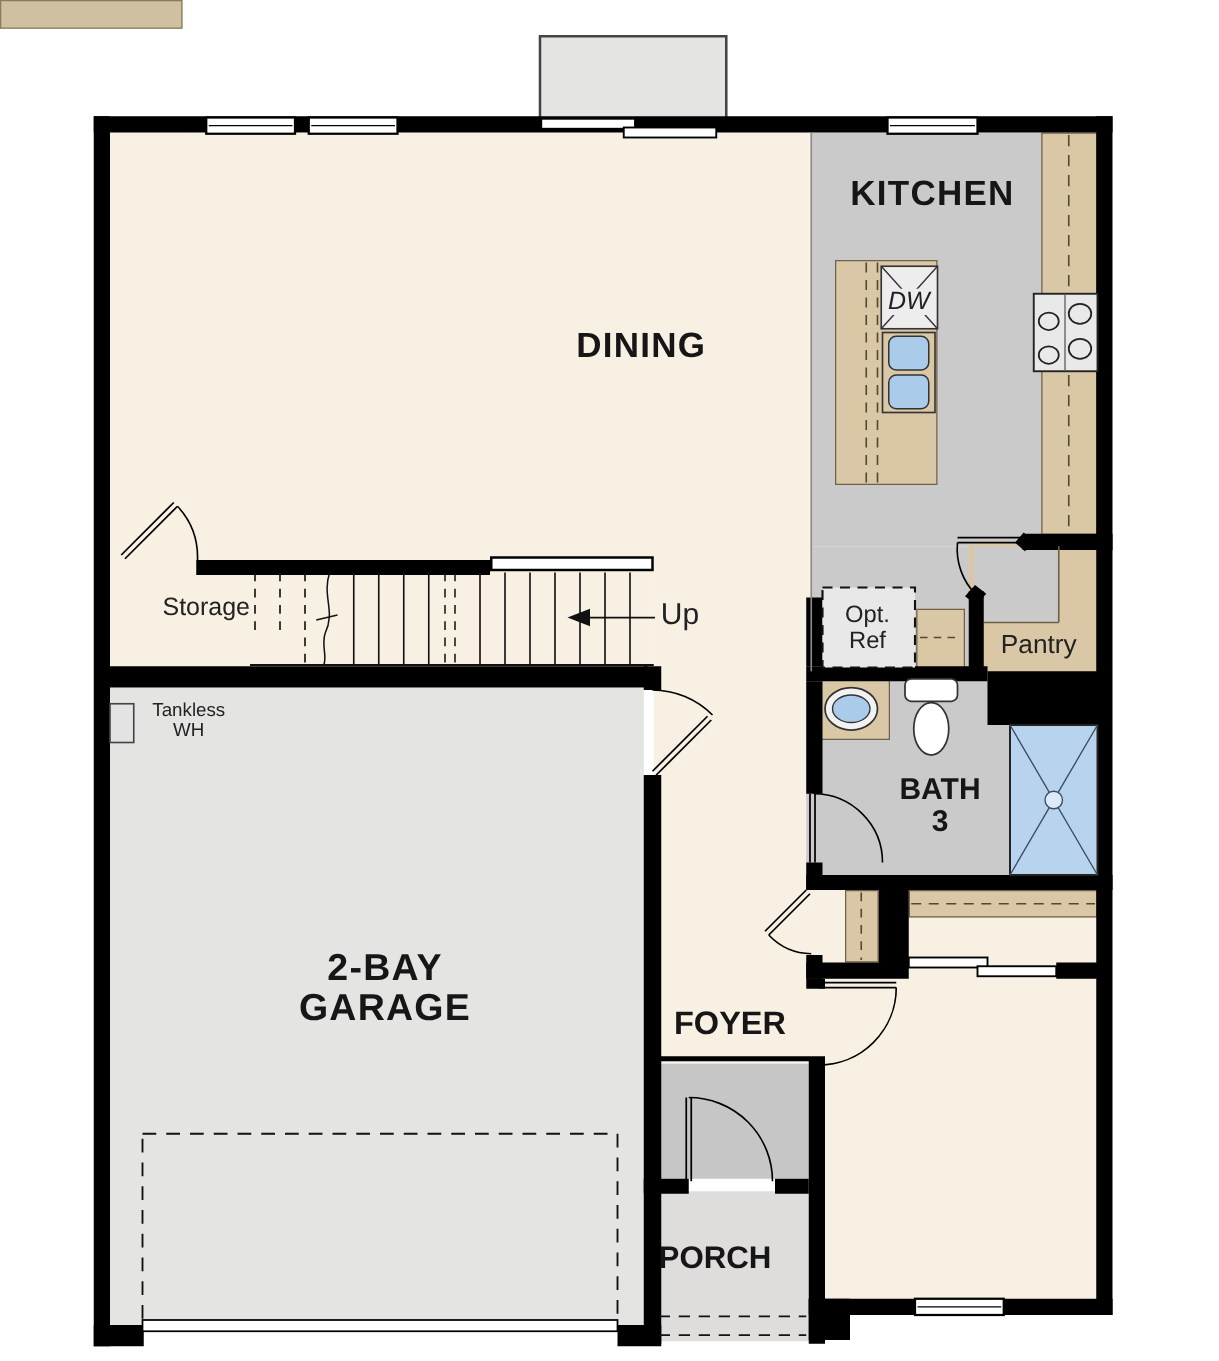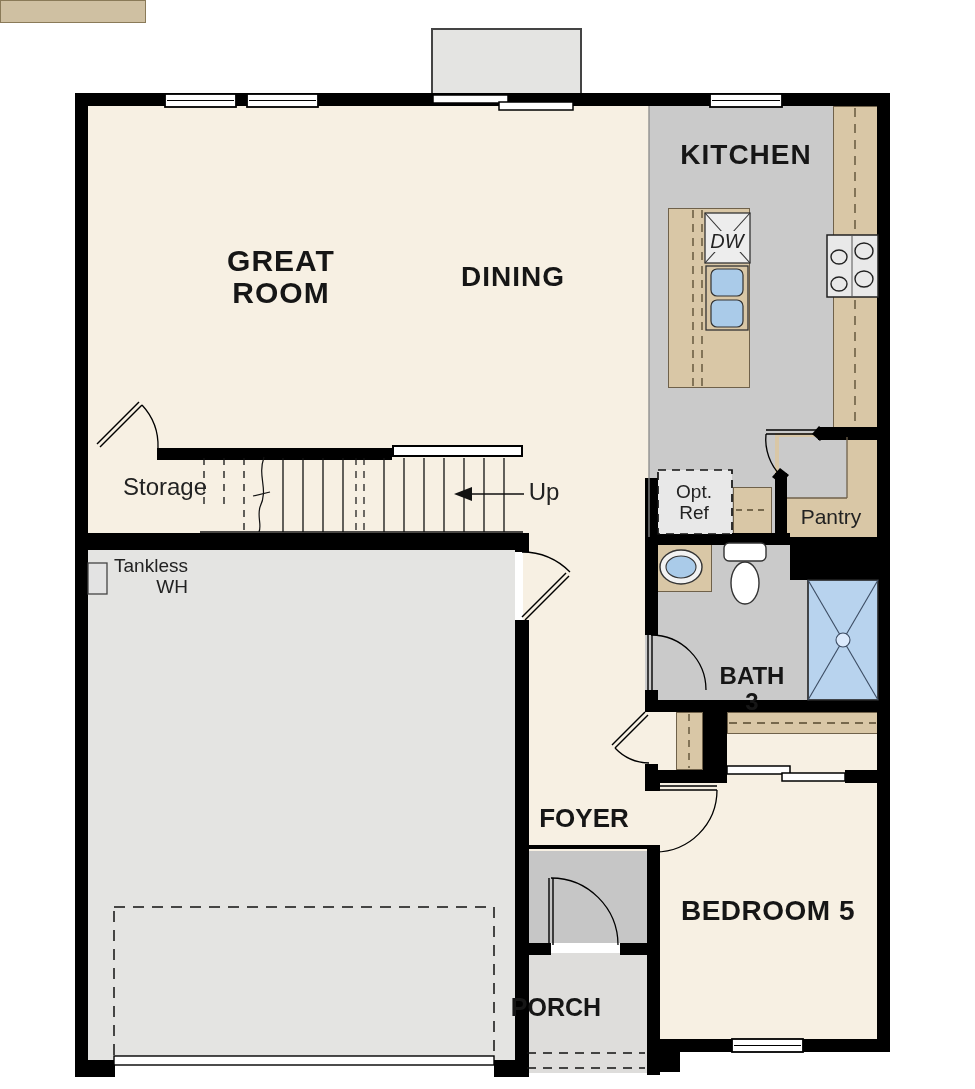--- a/index.html
+++ b/index.html
@@ -226,31 +226,30 @@
       <line x1="484" y1="458" x2="484" y2="532" stroke-width="1.3"></line>
       <line x1="504" y1="458" x2="504" y2="532" stroke-width="1.3"></line>
       <line x1="200" y1="532" x2="523" y2="532" stroke-width="1.5"></line>
     </g>
     <g>
       <line x1="472" y1="494" x2="524" y2="494" stroke="#111" stroke-width="1.4"></line>
       <polygon points="472,487 472,501 454,494" fill="#111"></polygon>
     </g>
   </svg>
 
-  <div class="lbl" style="left:281px;top:277px;font-size:30px;letter-spacing:1px;">GREAT
-ROOM</div>
   <div class="lbl" style="left:513px;top:277px;font-size:28px;letter-spacing:1px;">DINING</div>
   <div class="lbl" style="left:734px;top:155px;font-size:28px;letter-spacing:1px;margin-left:12px;">KITCHEN</div>
-  <div class="lbl" style="left:768px;top:911px;font-size:28px;letter-spacing:0.5px;">BEDROOM 5</div>
+  <div class="lbl" style="left:308px;top:791px;font-size:30px;letter-spacing:1px;">2-BAY
+GARAGE</div>
   <div class="lbl" style="left:584px;top:818px;font-size:26px;">FOYER</div>
-  <div class="lbl" style="left:556px;top:1007px;font-size:25px;">PORCH</div>
-  <div class="lbl" style="left:752px;top:645px;font-size:24px;margin-top:44px;">BATH
+  <div class="lbl" style="left:572px;top:1007px;font-size:25px;">PORCH</div>
+  <div class="lbl" style="left:752px;top:645px;font-size:24px;">BATH
 3</div>
   <div class="lbl small" style="left:831px;top:517px;font-size:21px;">Pantry</div>
-  <div class="lbl small" style="left:165px;top:487px;font-size:24px;">Storage</div>
-  <div class="lbl small" style="left:151px;top:577px;font-size:19px;text-align:right;">Tankless
+  <div class="lbl small" style="left:165px;top:487px;font-size:20px;">Storage</div>
+  <div class="lbl small" style="left:151px;top:577px;font-size:15px;">Tankless
 WH</div>
   <div class="lbl small" style="left:694px;top:503px;font-size:19px;">Opt.
 Ref</div>
   <div class="lbl small" style="left:544px;top:492px;font-size:24px;">Up</div>
   <div class="lbl small" style="left:727px;top:242px;font-size:20px;font-style:italic;">DW</div>
 
 </div>
 
 </body></html>

